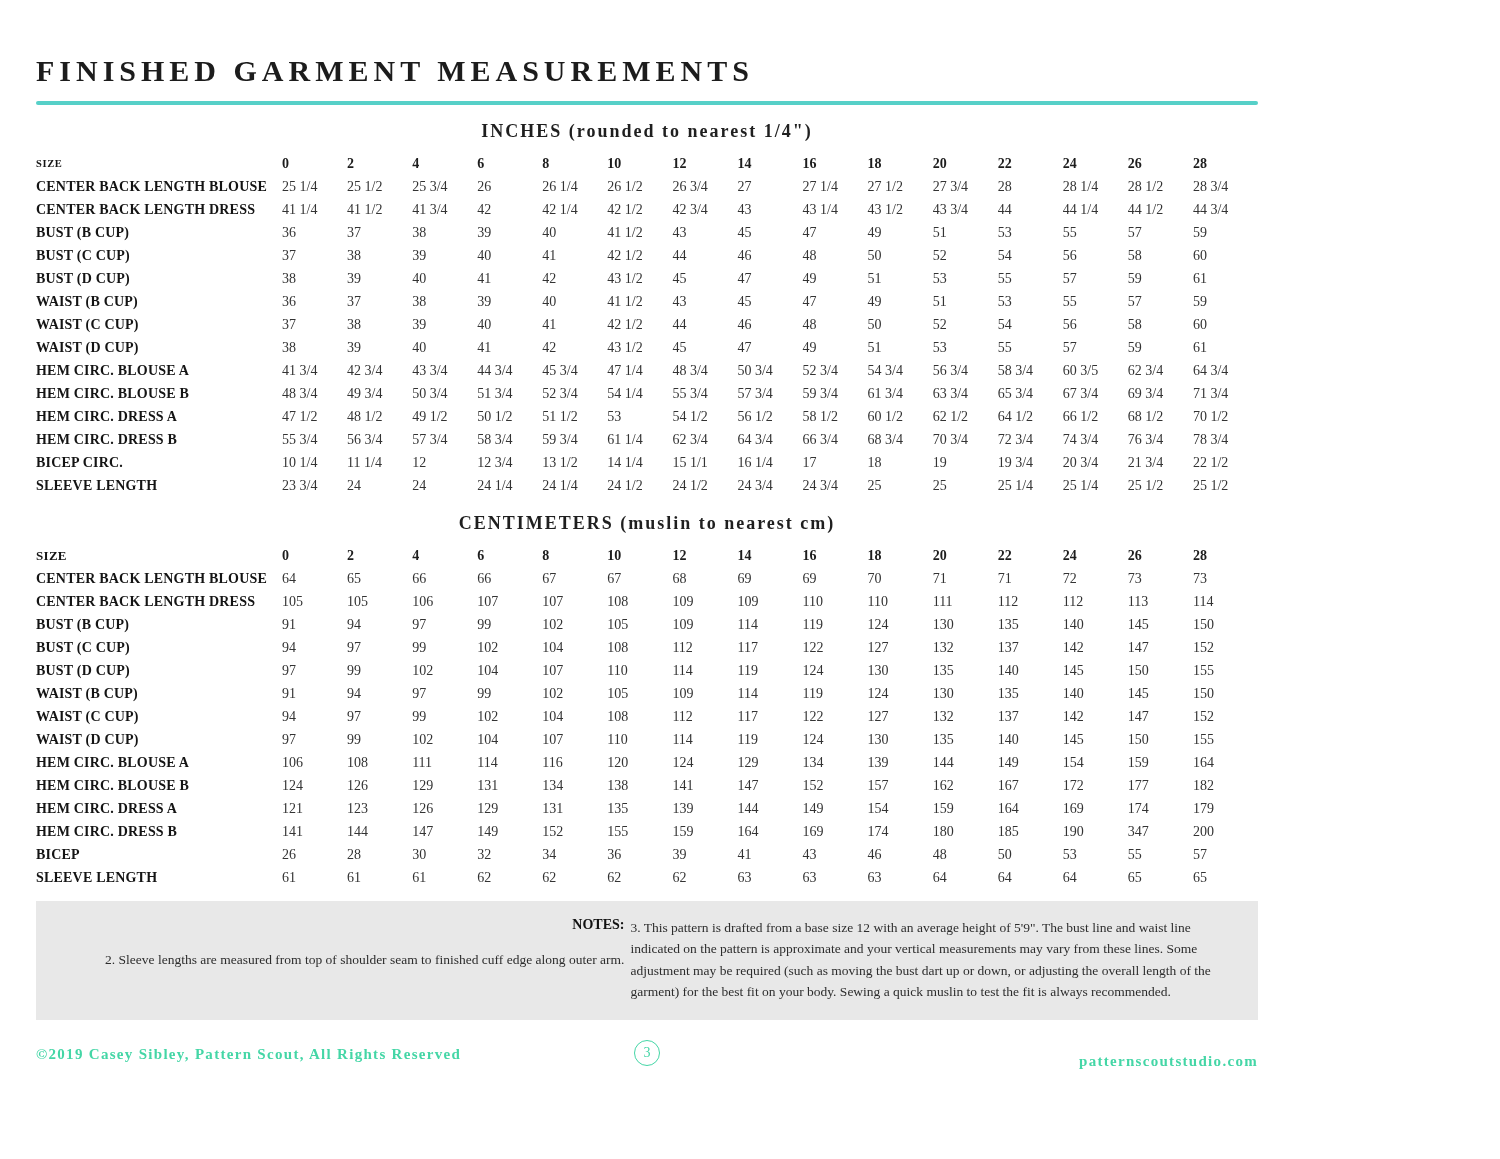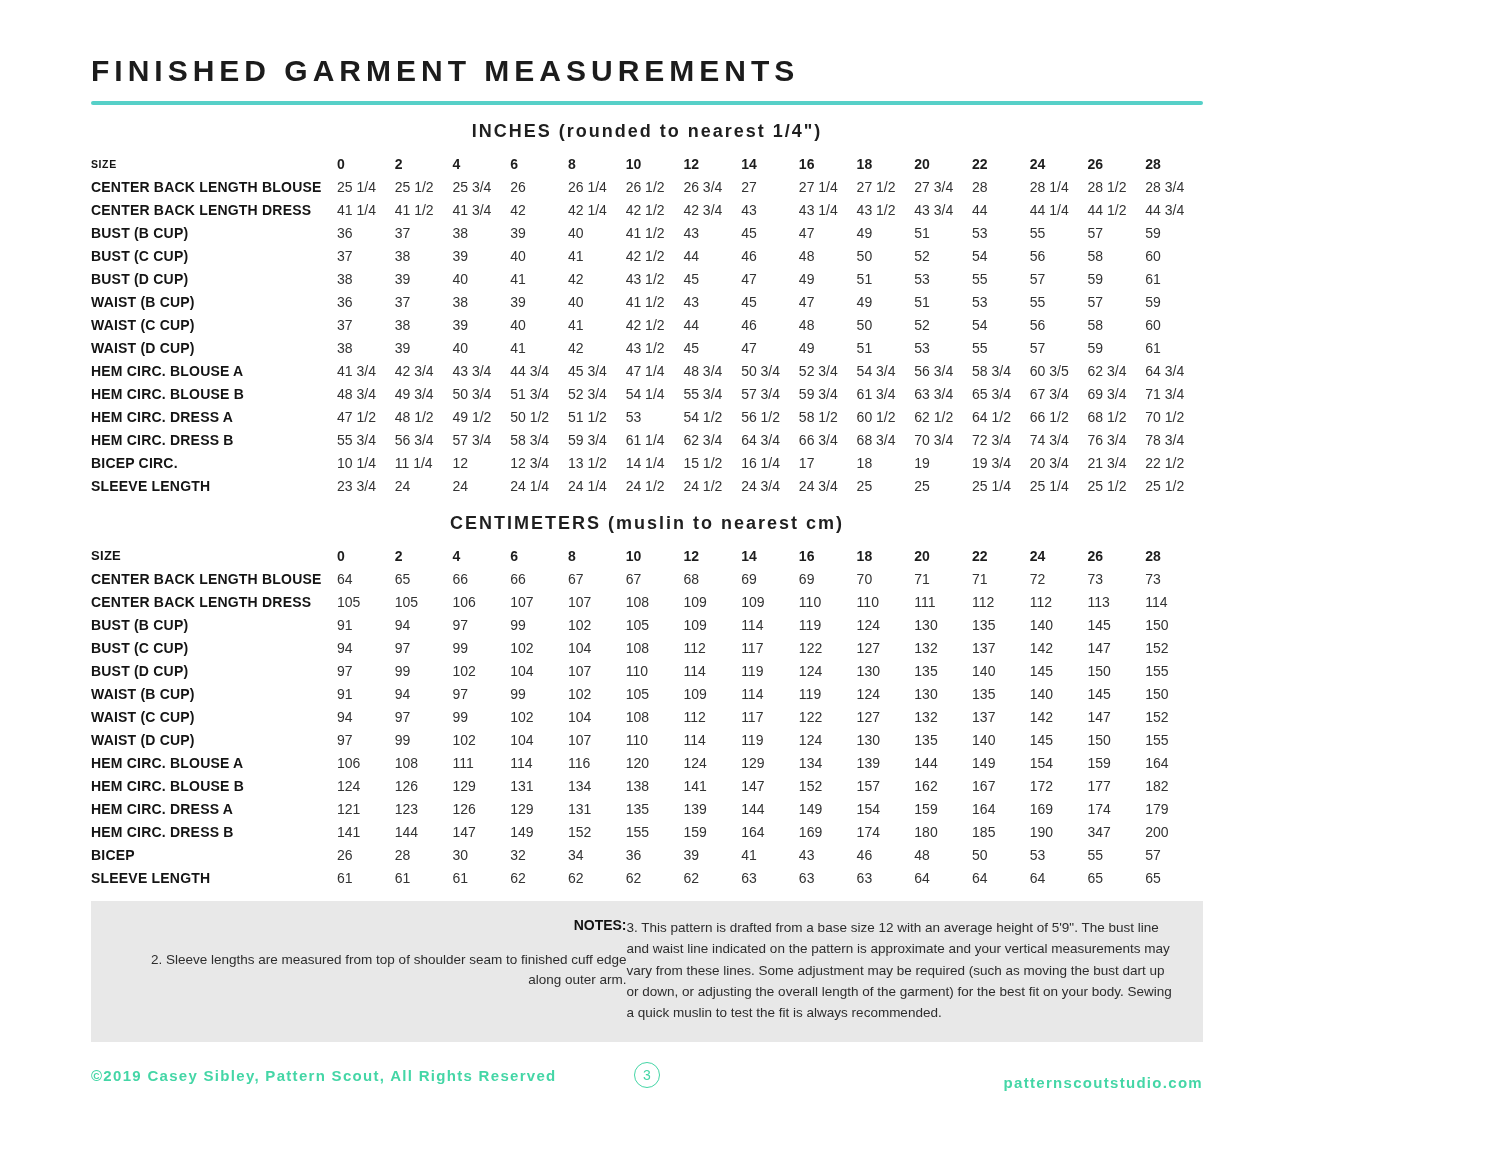--- a/index.html
+++ b/index.html
@@ -9,21 +9,21 @@
     --value: #333333;
     --notes-bg: #e8e8e8;
   }
   * { margin:0; padding:0; box-sizing:border-box; }
   html, body { background:#ffffff; }
   body {
     width:1500px; height:1159px;
     font-family:"Liberation Sans", sans-serif;
     color:var(--ink);
   }
-  .page { width:1294px; height:1159px; padding:54px 91px 0; position:relative; overflow:hidden; background:#fff; }
+  .page { width:1294px; height:1159px; padding:54px 36px 0; position:relative; overflow:hidden; background:#fff;font-family:Liberation Serif, serif; }
 
   .title { font-size:30px; font-weight:800; letter-spacing:5px; color:var(--ink); white-space:nowrap; }
   .rule { margin-top:13px; height:4px; background:var(--teal); border-radius:2px; }
 
   .section-heading {
     text-align:center; font-weight:700; font-size:18px;
     letter-spacing:2px; color:#1f1f1f; margin-top:16px; white-space:nowrap;
   }
 
   .mtable { margin-top:10px; }
@@ -36,21 +36,21 @@
 
   .notes {
     margin-top:12px; background:var(--notes-bg);
     padding:16px 24px 18px;
     display:flex; justify-content:space-between;
   }
   .notes-left { width:600px; font-size:13.5px; color:#2d2d2d;text-align:right; }
   .notes-heading { font-weight:700; font-size:14px; color:#111; margin-bottom:17px; }
   .notes-left p { margin-bottom:19px; line-height:1.5; }
   .notes-right { width:648px; font-size:13.5px; color:#2d2d2d; }
-  .notes-right p { line-height:1.58; }
+  .notes-right p { line-height:1.58;margin-left:6px; }
 
   .footer {
     margin-top:20px; position:relative; height:28px;
     display:flex; justify-content:space-between; align-items:center;
   }
   .foot-left, .foot-right {
     color:var(--green); font-weight:700; font-size:15px; letter-spacing:1.3px; white-space:nowrap;
   }
   .foot-right { text-decoration:none; cursor:pointer;margin-top:14px; }
   .page-circle {
@@ -306,21 +306,21 @@
           <div class="tcell">78 3/4</div>
         </div>
         <div class="trow">
           <div class="tlabel">BICEP CIRC.</div>
           <div class="tcell">10 1/4</div>
           <div class="tcell">11 1/4</div>
           <div class="tcell">12</div>
           <div class="tcell">12 3/4</div>
           <div class="tcell">13 1/2</div>
           <div class="tcell">14 1/4</div>
-          <div class="tcell">15 1/2</div>
+          <div class="tcell">15 1/1</div>
           <div class="tcell">16 1/4</div>
           <div class="tcell">17</div>
           <div class="tcell">18</div>
           <div class="tcell">19</div>
           <div class="tcell">19 3/4</div>
           <div class="tcell">20 3/4</div>
           <div class="tcell">21 3/4</div>
           <div class="tcell">22 1/2</div>
         </div>
         <div class="trow">

